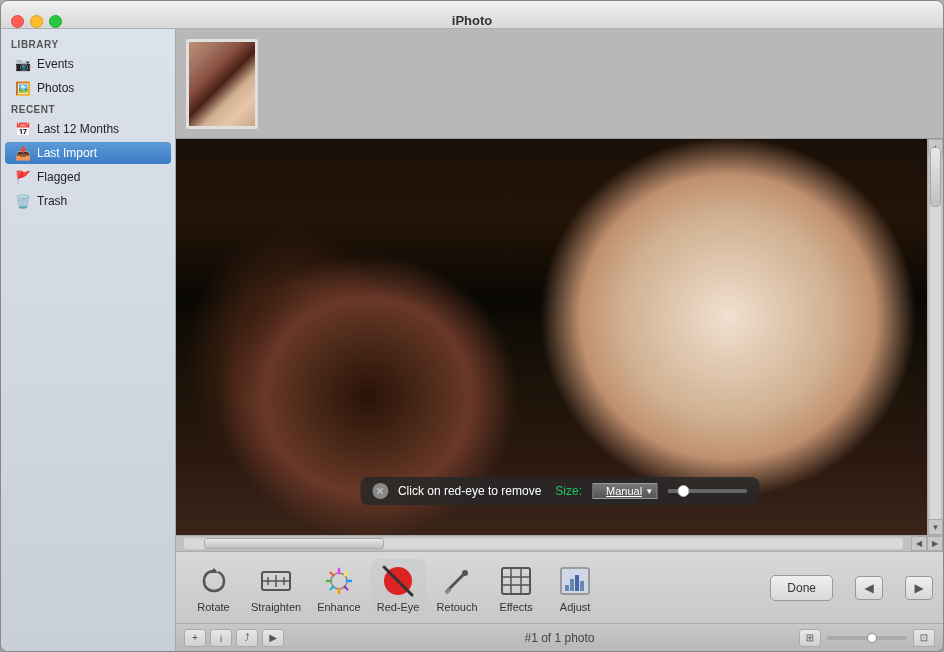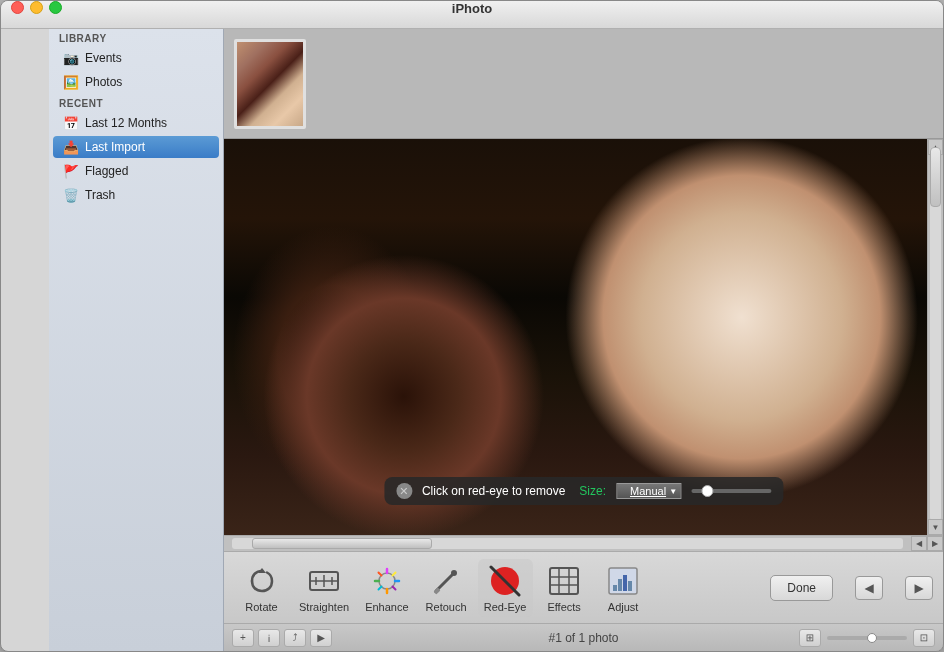--- a/index.html
+++ b/index.html
@@ -24,21 +24,21 @@
       box-shadow: 0 4px 20px rgba(0,0,0,0.5);
       overflow: hidden;
     }
 
     
     .titlebar {
       height: 28px;
       background: linear-gradient(to bottom, #f0f0f0, #d8d8d8);
       border-bottom: 1px solid #b0b0b0;
       display: flex;
-      align-items: flex-start;
+      align-items: flex-end;
       padding: 0 10px;
       flex-shrink: 0;
       position: relative;
     }
     .traffic-lights {
       display: flex;
       gap: 6px;
     }
     .traffic-light {
       width: 13px;
@@ -66,22 +66,21 @@
     }
 
     
     .sidebar {
       width: 175px;
       background: linear-gradient(to bottom, #dce2eb, #c8cfd9);
       border-right: 1px solid #a0a8b4;
       display: flex;
       flex-direction: column;
       flex-shrink: 0;
-      padding-top: 0;
-      margin-left: 48px;
+      padding-top: 6px;
     }
     .sidebar-section-header {
       font-size: 10px;
       font-weight: 700;
       color: #555;
       padding: 4px 10px 2px 10px;
       text-transform: uppercase;
       letter-spacing: 0.5px;
     }
     .sidebar-item {
@@ -584,39 +583,39 @@
               <line x1="24" y1="16" x2="28" y2="16" stroke="#2196f3" stroke-width="2.5" stroke-linecap="round"></line>
               <line x1="7.5" y1="7.5" x2="10.5" y2="10.5" stroke="#ff5722" stroke-width="2" stroke-linecap="round"></line>
               <line x1="21.5" y1="21.5" x2="24.5" y2="24.5" stroke="#9c27b0" stroke-width="2" stroke-linecap="round"></line>
               <line x1="24.5" y1="7.5" x2="21.5" y2="10.5" stroke="#ffeb3b" stroke-width="2" stroke-linecap="round"></line>
               <line x1="10.5" y1="21.5" x2="7.5" y2="24.5" stroke="#00bcd4" stroke-width="2" stroke-linecap="round"></line>
             </svg>
           </div>
           <span class="tool-label">Enhance</span>
         </div>
 
+        <div class="tool-item" style="background:rgba(200,200,200,0.5);">
+          <div class="tool-icon">
+            <svg width="36" height="36" viewBox="0 0 36 36">
+              <circle cx="18" cy="18" r="14" fill="#dd2222"></circle>
+              <line x1="4" y1="4" x2="32" y2="32" stroke="#333" stroke-width="3" stroke-linecap="round"></line>
+            </svg>
+          </div>
+          <span class="tool-label">Red-Eye</span>
+        </div>
+
         <div class="tool-item">
           <div class="tool-icon">
             <svg width="32" height="32" viewBox="0 0 32 32">
               <line x1="6" y1="26" x2="22" y2="10" stroke="#555" stroke-width="3" stroke-linecap="round"></line>
               <circle cx="24" cy="8" r="3" fill="#555"></circle>
               <rect x="4" y="24" width="6" height="4" rx="1" fill="#888" transform="rotate(-45 7 26)"></rect>
             </svg>
           </div>
           <span class="tool-label">Retouch</span>
-        </div>
-
-        <div class="tool-item" style="background:rgba(200,200,200,0.5);">
-          <div class="tool-icon">
-            <svg width="36" height="36" viewBox="0 0 36 36">
-              <circle cx="18" cy="18" r="14" fill="#dd2222"></circle>
-              <line x1="4" y1="4" x2="32" y2="32" stroke="#333" stroke-width="3" stroke-linecap="round"></line>
-            </svg>
-          </div>
-          <span class="tool-label">Red-Eye</span>
         </div>
 
         <div class="tool-item">
           <div class="tool-icon">
             <svg width="34" height="32" viewBox="0 0 34 32">
               <rect x="3" y="3" width="28" height="26" rx="2" fill="none" stroke="#555" stroke-width="2"></rect>
               <line x1="3" y1="12" x2="31" y2="12" stroke="#555" stroke-width="1.5"></line>
               <line x1="3" y1="20" x2="31" y2="20" stroke="#555" stroke-width="1.5"></line>
               <line x1="12" y1="3" x2="12" y2="29" stroke="#555" stroke-width="1.5"></line>
               <line x1="22" y1="3" x2="22" y2="29" stroke="#555" stroke-width="1.5"></line>

